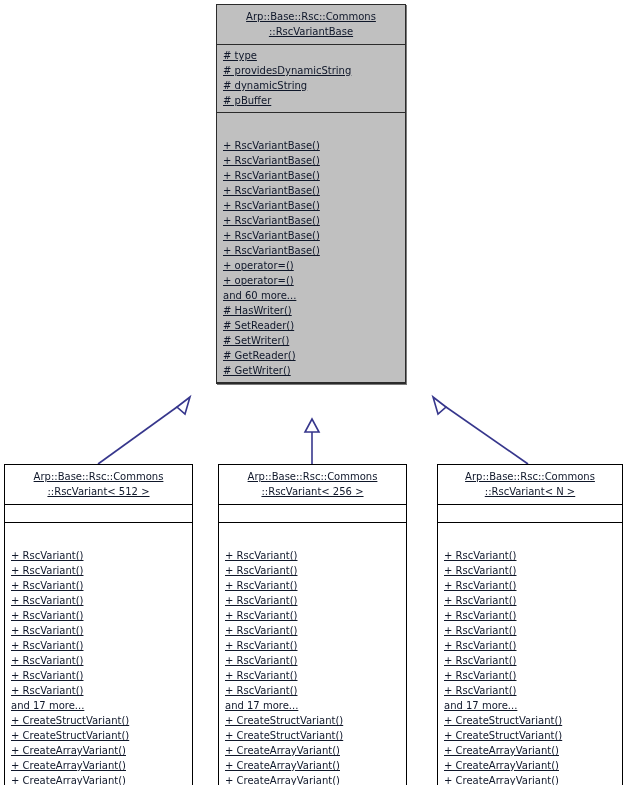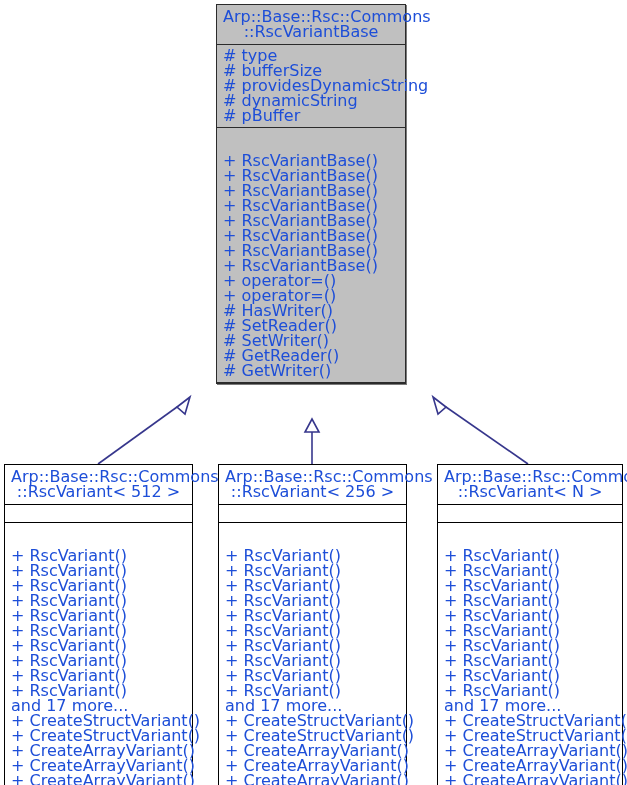--- a/index.html
+++ b/index.html
@@ -28,23 +28,24 @@
     width: 627px; height: 785px;
     z-index: 1;
   }
 
   
   .node {
     position: absolute;
     z-index: 2;
     border: 1px solid #000000;
     background: #ffffff;
-    font-size: 16px;
+    font-size: 10px;
     line-height: 15px;
-    color: #1d4ed8;
+    color: #0f172a;
+    text-decoration: underline;
   }
   .node.base {
     background: #c0c0c0;
     border: 1px solid #2b2b2b;
     box-shadow: 1px 1px 0 #7a7a7a;
   }
 
   .node-title {
     text-align: center;
     padding: 4px 6px 5px 6px;
@@ -98,36 +99,36 @@
       <path d="M 528 464 L 446 407" fill="none" stroke="#36368c" stroke-width="1.6"></path>
       <path d="M 446 407 L 433 397 L 438 414 Z" fill="#ffffff" stroke="#36368c" stroke-width="1.6" stroke-linejoin="miter"></path>
     </g>
   </svg>
 
   <div class="node base" id="node-base">
     <div class="node-title">Arp::Base::Rsc::Commons
 ::RscVariantBase</div>
     <div class="compartment">
         <div class="member"># type</div>
-        <div class="member"># bufferSize</div>
         <div class="member"># providesDynamicString</div>
         <div class="member"># dynamicString</div>
         <div class="member"># pBuffer</div>
       </div>
     <div class="compartment">
         <div class="member">+ RscVariantBase()</div>
         <div class="member">+ RscVariantBase()</div>
         <div class="member">+ RscVariantBase()</div>
         <div class="member">+ RscVariantBase()</div>
         <div class="member">+ RscVariantBase()</div>
         <div class="member">+ RscVariantBase()</div>
         <div class="member">+ RscVariantBase()</div>
         <div class="member">+ RscVariantBase()</div>
         <div class="member">+ operator=()</div>
         <div class="member">+ operator=()</div>
+        <div class="member">and 60 more...</div>
         <div class="member"># HasWriter()</div>
         <div class="member"># SetReader()</div>
         <div class="member"># SetWriter()</div>
         <div class="member"># GetReader()</div>
         <div class="member"># GetWriter()</div>
       </div>
   </div>
 
   <div class="node" id="node-variant512">
     <div class="node-title">Arp::Base::Rsc::Commons

